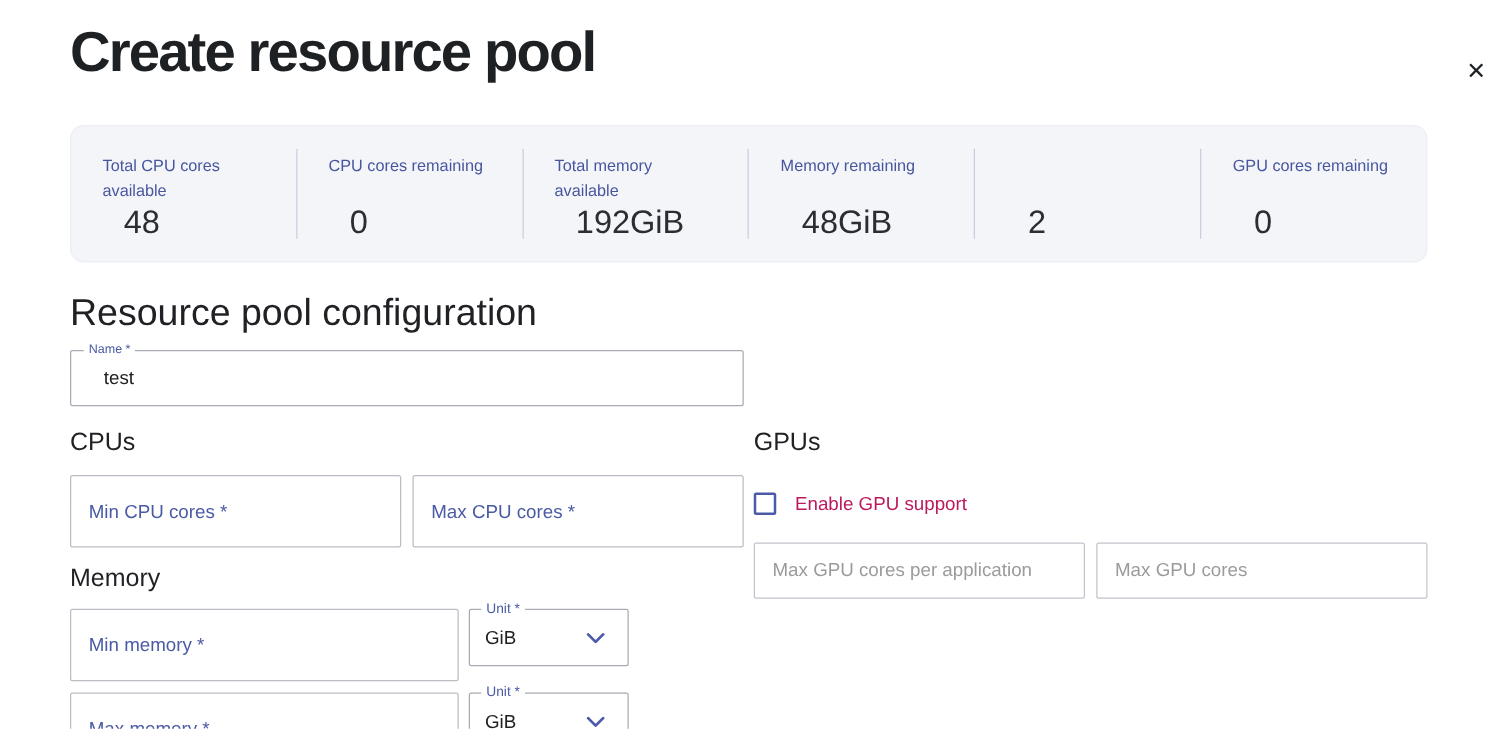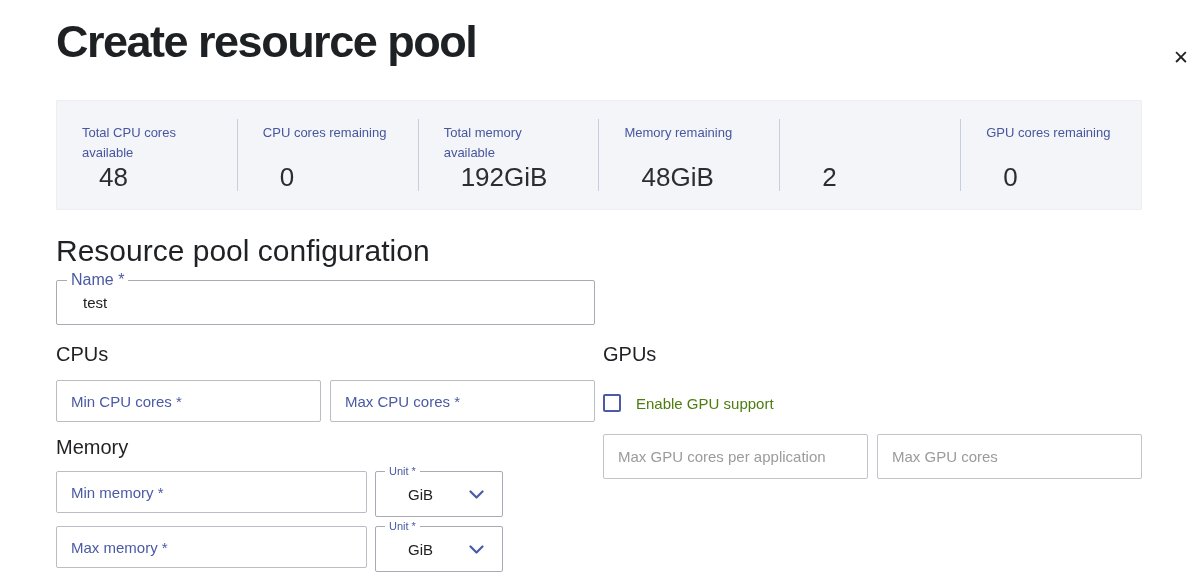--- a/index.html
+++ b/index.html
@@ -32,21 +32,21 @@
     cursor: pointer;
     user-select: none;
   }
 
   
   .summary-bar {
     margin: 30px 58px 0 56px;
     height: 110px;
     background: #f4f5f9;
     border: 1px solid #eceef4;
-    border-radius: 1px;
+    border-radius: 11px;
     display: flex;
     align-items: stretch;
   }
   .summary-cell {
     flex: 1 1 0;
     position: relative;
     padding: 22px 12px 0 25px;
   }
   .summary-cell + .summary-cell { border-left: 1px solid #c9cedf; margin-top: 18px; margin-bottom: 18px; padding-top: 4px; }
   .summary-cell + .summary-cell .summary-label { margin-top: 0; }
@@ -85,42 +85,42 @@
     font-size: 15px;
     color: #212121;
     padding: 0 26px;
     outline: none;
   }
   .float-label {
     position: absolute;
     top: -8px; left: 11px;
     background: #ffffff;
     padding: 0 4px;
-    font-size: 16px;
+    font-size: 10px;
     color: #4a5aa4;
     line-height: 15px;
   }
 
   
   .columns {
     display: flex;
     gap: 8px;
     margin: 17px 58px 0 56px;
   }
   .col { width: 539px; }
   .section-heading {
     font-size: 20px;
     font-weight: 400;
     color: #1f2124;
     line-height: 1.2;
   }
   .field-row { display: flex; gap: 9px; }
   .cpus .field-row { margin-top: 14px; }
   .plain-input {
-    height: 42px;
+    height: 58px;
     border: 1px solid #babdc4;
     border-radius: 2px;
     background: #fff;
     font-family: "Liberation Sans", "DejaVu Sans", sans-serif;
     font-size: 15px;
     color: #212121;
     padding: 0 14px;
     outline: none;
   }
   .plain-input::placeholder { color: #4a5aa4; opacity: 1; }
@@ -137,39 +137,39 @@
     border: 1px solid #a8abb3;
     border-radius: 2px;
     background: #fff;
     display: flex;
     align-items: center;
     justify-content: space-between;
     padding: 0 18px 0 12px;
     cursor: pointer;
   }
   .unit-select .float-label { font-size: 11px; left: 9px; }
-  .unit-value { font-size: 15px; color: #212121; margin-left: 20px; }
+  .unit-value { font-size: 15px; color: #212121; }
   .chevron-icon { width: 15px; height: 9px; display: block; }
 
   
   .checkbox-row {
     margin-top: 28px;
     display: flex;
     align-items: center;
     gap: 15px;
   }
   .checkbox {
     width: 18px; height: 18px;
     border: 2px solid #4a5aa8;
     border-radius: 2px;
     background: #fff;
     cursor: pointer;
     flex: 0 0 auto;
   }
-  .checkbox-label { font-size: 15px; color: #4d7c0f; }
+  .checkbox-label { font-size: 15px; color: #be185d; }
   .gpu-inputs { margin-top: 22px; }
   .gpu-inputs .plain-input { height: 45px; border-color: #c2c4ca; }
 </style>
 </head>
 <body>
 
 <div class="page">
 
   <h1 class="page-title">Create resource pool</h1>
   <div class="close-btn">

